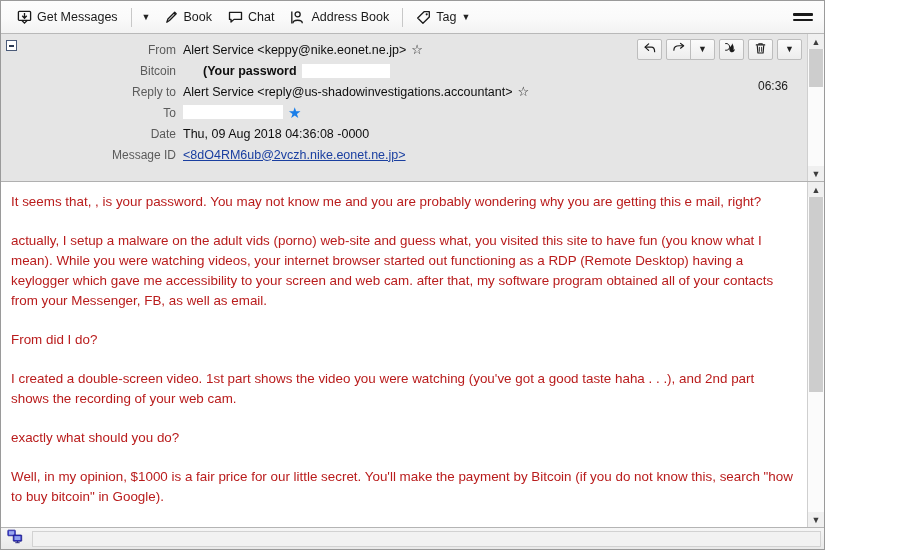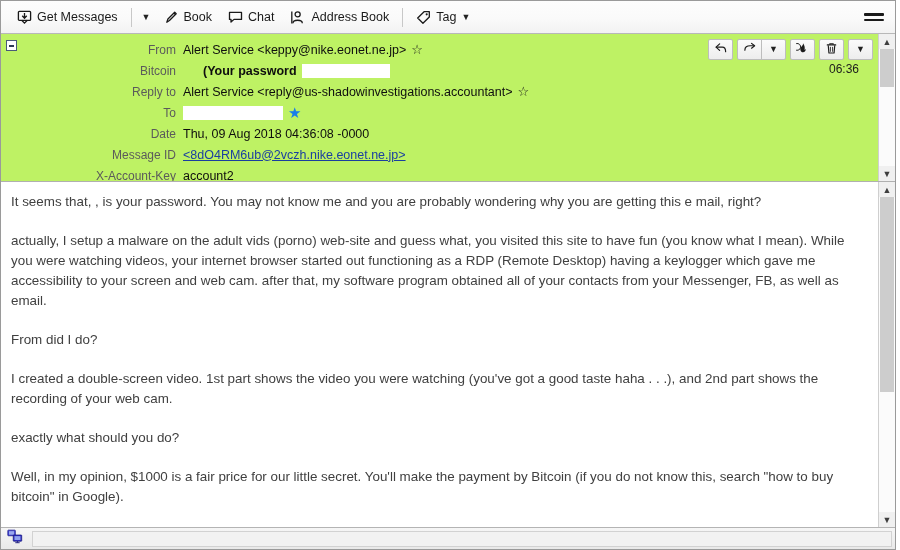--- a/index.html
+++ b/index.html
@@ -3,21 +3,21 @@
 <meta charset="utf-8">
 <style>
   * { box-sizing: border-box; margin: 0; padding: 0; }
   html, body {
     width: 900px; height: 550px;
     font-family: "Liberation Sans", sans-serif;
     background: #ffffff;
     overflow: hidden;
   }
   .app {
-    width: 896px; height: 550px;
+    width: 825px; height: 550px;
     display: flex; flex-direction: column;
     border: 1px solid #9a9a9a;
     background: #fff;
   }
 
   
   .toolbar {
     height: 33px; flex: 0 0 33px;
     background: linear-gradient(to bottom, #fdfdfd 0%, #fafafa 55%, #f2f2f2 100%);
     border-bottom: 1px solid #b8b8b8;
@@ -44,21 +44,21 @@
     margin-right: 4px; cursor: default;
   }
   .hamburger i { display: block; height: 2.5px; background: #1a1a1a; border-radius: 1px; }
   .ico { display: inline-block; line-height: 0; }
   .chev { font-size: 9px; color: #222; line-height: 1; }
 
   
   .hdr-wrap {
     flex: 0 0 148px; height: 148px;
     display: flex; position: relative;
-    background: #bef264;
+    background: #e5e5e5;
     border-bottom: 1px solid #b0b0b0;
     overflow: hidden;
   }
   .hdr-toggle {
     flex: 0 0 22px; padding: 6px 0 0 5px;
   }
   .toggle-box {
     width: 11px; height: 11px;
     border: 1px solid #4a5a78; background: #fff;
     position: relative; cursor: default;
@@ -71,21 +71,21 @@
     flex: 1 1 auto; padding: 5px 0 0 0;
     font-size: 12.5px;
   }
   .hrow { display: flex; align-items: center; height: 21px; }
   .hlabel {
     width: 160px; flex: 0 0 160px;
     text-align: right; padding-right: 7px;
     color: #5b5b5b; font-size: 12px;
   }
   .hval {
-    display: flex; align-items: center; gap: 5px;
+    display: flex; align-items: flex-start; gap: 5px;
     color: #0e0e0e; font-size: 12.5px; white-space: nowrap;
   }
   .hval.bold { font-weight: bold; margin-left: 20px; }
   .redact { background: #ffffff; display: inline-block; height: 14px; }
   .star-outline { font-size: 13px; color: #1a1a1a; line-height: 1; }
   .star-filled { font-size: 15px; color: #1a7ee8; line-height: 1; }
   .msglink { color: #1a3fa0; text-decoration: underline; }
 
   .hdr-actions {
     position: absolute; right: 22px; top: 5px;
@@ -96,21 +96,21 @@
     display: flex; align-items: center; justify-content: center;
     background: linear-gradient(to bottom,#fbfbfb,#ededed);
     border: 1px solid #bdbdbd; border-radius: 2px;
     font-size: 12px; color: #1c1c1c; cursor: default;
   }
   .act-group { display: flex; }
   .act-group .act-btn { border-radius: 0; margin-left: -1px; }
   .act-group .act-btn:first-child { border-radius: 2px 0 0 2px; margin-left: 0; }
   .act-group .act-btn:last-child { border-radius: 0 2px 2px 0; }
   .hdr-time {
-    position: absolute; right: 36px; top: 28px;
+    position: absolute; right: 36px; top: 45px;
     font-size: 12px; color: #1c1c1c;
   }
 
   
   .sb {
     position: absolute; right: 0; top: 0; bottom: 0;
     width: 17px; background: #f0f0f0;
     border-left: 1px solid #cfcfcf;
     display: flex; flex-direction: column; align-items: stretch;
   }
@@ -127,21 +127,21 @@
   }
 
   
   .body-wrap {
     flex: 1 1 auto; position: relative;
     background: #ffffff; overflow: hidden;
   }
   .body-text {
     padding: 10px 30px 10px 10px;
     font-size: 13.4px; line-height: 20px;
-    color: #404040; height: 100%;
+    color: #b91c1c; height: 100%;
   }
   .body-text p { margin: 0 0 19px 0; }
 
   
   .statusbar {
     flex: 0 0 22px; height: 22px;
     background: linear-gradient(to bottom,#f6f6f6,#e9e9e9);
     border-top: 1px solid #b4b4b4;
     display: flex; align-items: center;
   }
@@ -274,24 +274,20 @@
         <div class="hval">Thu, 09 Aug 2018 04:36:08 -0000</div>
       </div>
 
       <div class="hrow">
         <div class="hlabel">Message ID</div>
         <div class="hval">
           <span class="msglink">&lt;8dO4RM6ub@2vczh.nike.eonet.ne.jp&gt;</span>
         </div>
       </div>
 
-      <div class="hrow">
-        <div class="hlabel">X-Account-Key</div>
-        <div class="hval">account2</div>
-      </div>
     </div>
 
     <div class="hdr-actions">
       <div class="act-btn">
         <span>
           <svg width="14" height="12" viewBox="0 0 16 14">
             <path d="M6.4 2.2 L2.2 6 L6.4 9.8" fill="none" stroke="#1c1c1c" stroke-width="1.4" stroke-linecap="round" stroke-linejoin="round"></path>
             <path d="M2.6 6 H9.6 C12.4 6 13.4 8 13.4 11.4" fill="none" stroke="#1c1c1c" stroke-width="1.4" stroke-linecap="round"></path>
           </svg>
         </span>

